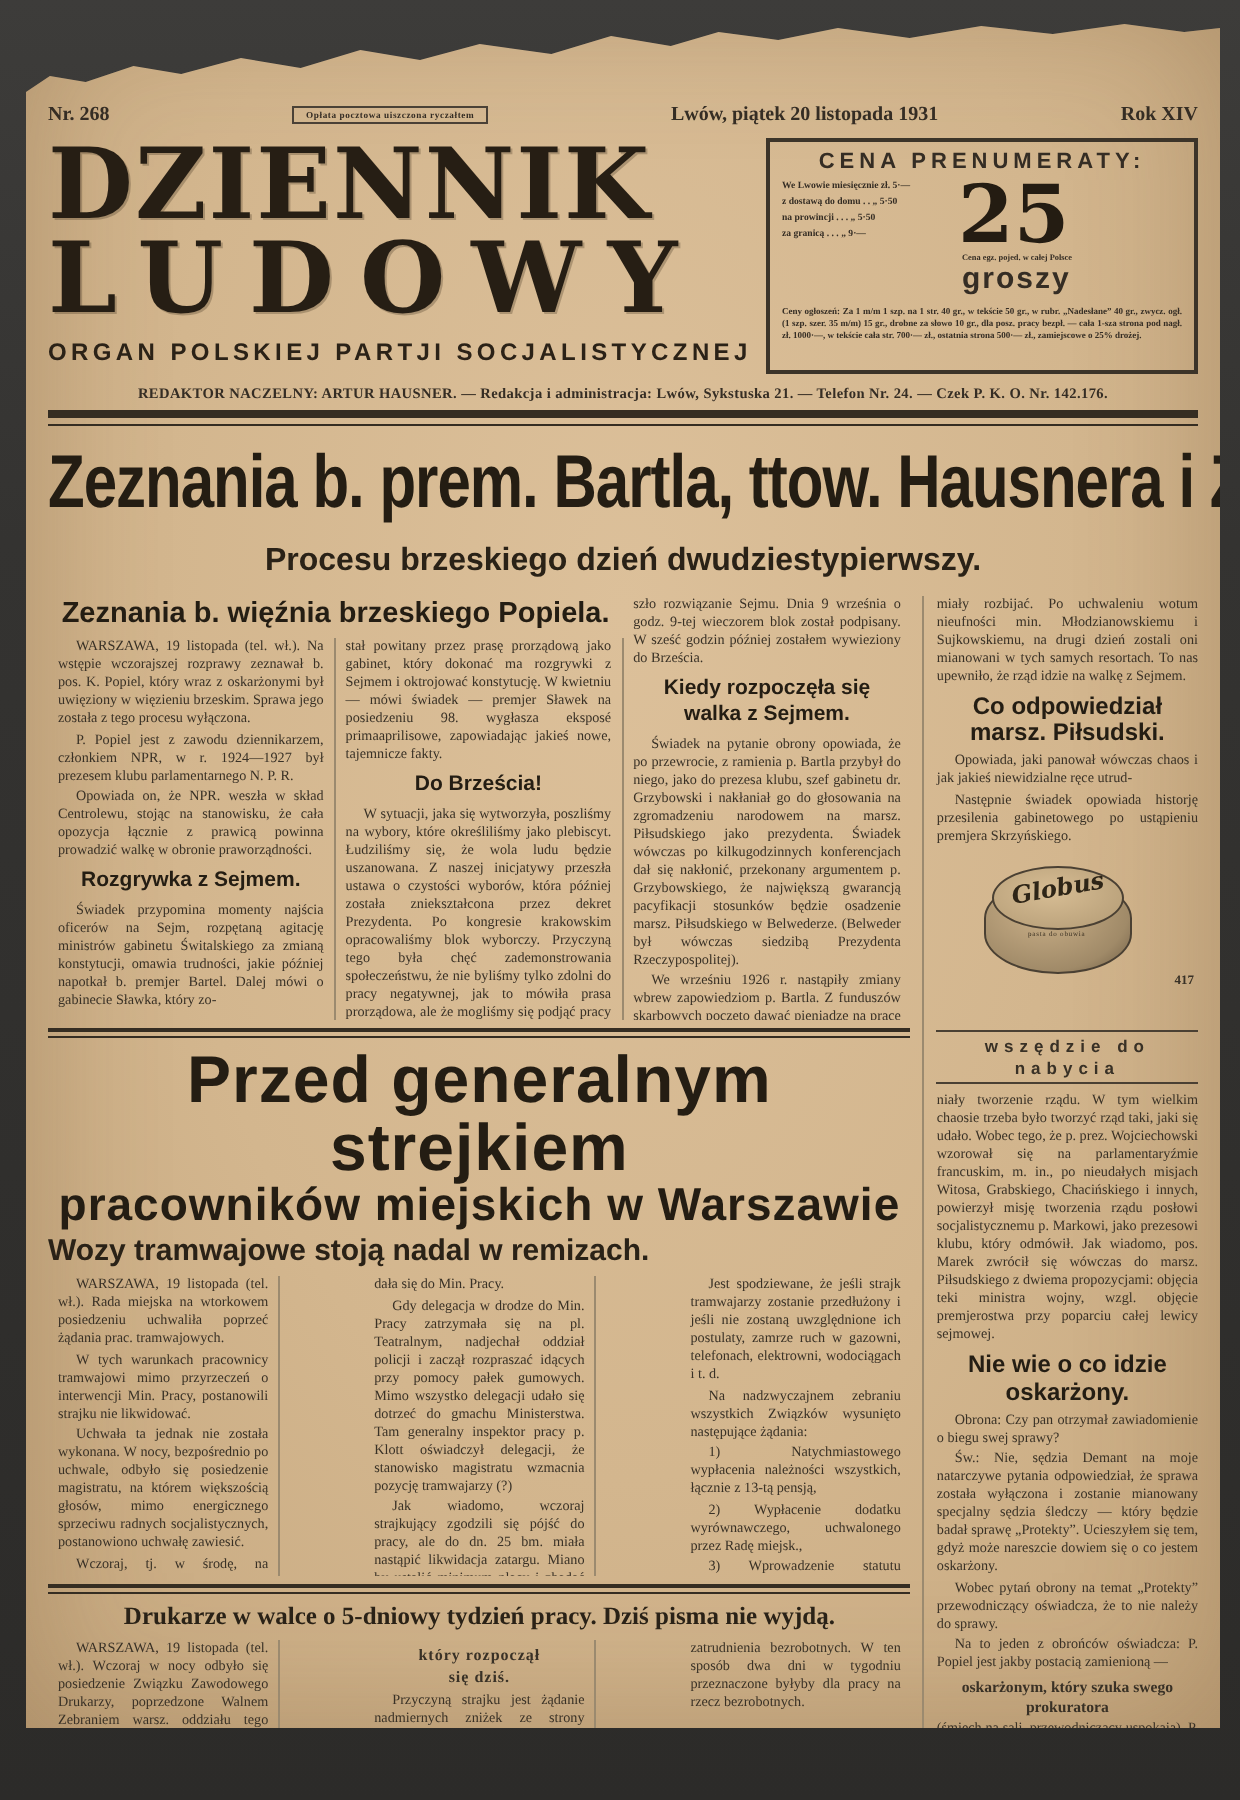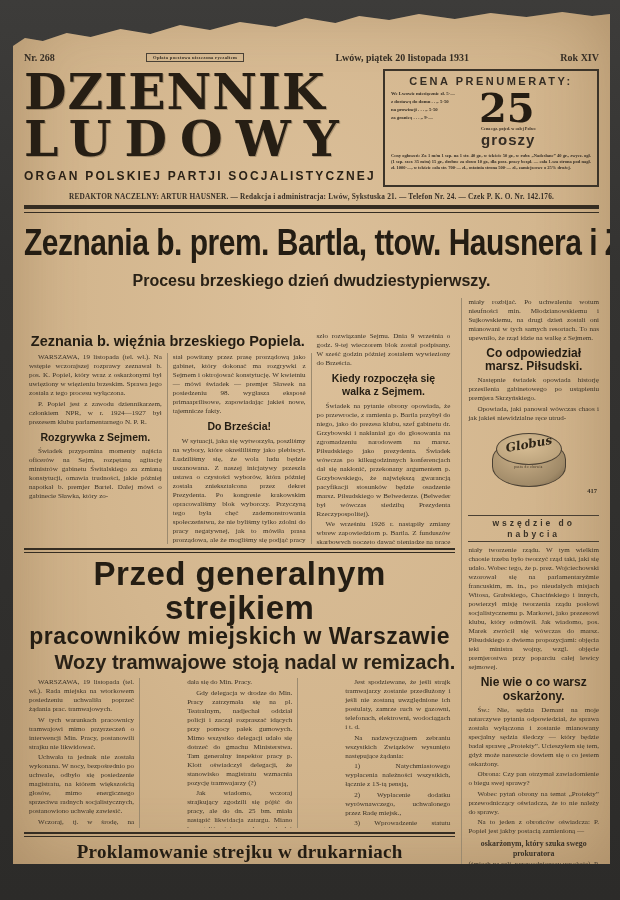--- a/index.html
+++ b/index.html
@@ -43,32 +43,32 @@
   .zones{display:flex;margin-top:8px;}
   .zone-l{width:436px;}
   .zone-r{width:139px;margin-left:6px;padding-left:6px;border-left:1px solid #9b8a6f;box-sizing:border-box;height:600px;overflow:hidden;}
 
   .coltxt{font-size:7.1px;line-height:1.27;text-align:justify;color:#393126;}
   .p{text-indent:9px;margin:0 0 1.5px;}
   .pflat{text-indent:0;margin:0 0 1.5px;}
   .chead{font-family:"Liberation Sans",sans-serif;font-weight:bold;font-size:10.5px;text-align:center;margin:4px 0 3px;color:#241d13;text-indent:0;}
   .chead-sm{font-weight:bold;font-size:8px;text-align:center;margin:3px 16px 2px;letter-spacing:.5px;text-indent:0;}
 
-  .art1{display:grid;grid-template-columns:1fr 1fr 1fr;grid-template-rows:auto 1fr;height:212px;overflow:hidden;margin-top:34px;}
+  .art1{display:grid;grid-template-columns:1fr 1fr 1fr;grid-template-rows:auto 1fr;height:212px;overflow:hidden;}
   .a1-head{grid-column:1/3;grid-row:1;font-family:"Liberation Sans",sans-serif;font-weight:bold;font-size:14.5px;text-align:center;padding-bottom:3px;color:#241d13;}
   .a1c{padding:0 5px;box-sizing:border-box;overflow:hidden;}
   .a1c1{grid-column:1;grid-row:2;border-right:1px solid #9b8a6f;}
   .a1c2{grid-column:2;grid-row:2;border-right:1px solid #9b8a6f;}
   .a1c3{grid-column:3;grid-row:1/3;}
 
   .rule2{border-top:2px solid #352d22;border-bottom:1px solid #352d22;height:2px;margin:4px 0;}
 
   .a2h1{font-family:"Liberation Sans",sans-serif;font-weight:bold;font-size:33px;text-align:center;letter-spacing:.5px;color:#241d13;line-height:1.02;}
   .a2h2{font-family:"Liberation Sans",sans-serif;font-weight:bold;font-size:23px;text-align:center;letter-spacing:.5px;color:#241d13;line-height:1.05;}
-  .a2sub{font-family:"Liberation Sans",sans-serif;font-weight:bold;font-size:20px;text-align:right;margin:3px 0 4px;color:#2a2217;}
+  .a2sub{font-family:"Liberation Sans",sans-serif;font-weight:bold;font-size:15px;text-align:left;margin:3px 0 4px;color:#2a2217;}
   .cols3{display:flex;height:150px;overflow:hidden;}
   .cols3 .c{flex:1;padding:0 5px;box-sizing:border-box;overflow:hidden;}
   .cols3 .c + .c{border-left:1px solid #9b8a6f;padding-left:47px;}
   .a3cols{height:98px;}
 
   .a3h{font-family:"Liberation Serif",serif;font-weight:bold;font-size:19px;text-align:center;color:#241d13;letter-spacing:.3px;}
   .a3sub{font-weight:bold;font-size:12.5px;text-align:center;margin:2px 0 4px;color:#2a2217;}
 
   
   .rhead{font-family:"Liberation Sans",sans-serif;font-weight:bold;font-size:12px;text-align:center;margin:4px 0 3px;line-height:1.1;color:#241d13;}
@@ -131,20 +131,21 @@
       <div class="lead-s">Procesu brzeskiego dzień dwudziestypierwszy.</div>
 
       <div class="zones">
         <div class="zone-l">
 
           <div class="art1 coltxt">
             <div class="a1-head">Zeznania b. więźnia brzeskiego Popiela.</div>
             <div class="a1c a1c1">
               <p class="p">WARSZAWA, 19 listopada (tel. wł.). Na wstępie wczorajszej rozprawy zeznawał b. pos. K. Popiel, który wraz z oskarżonymi był uwięziony w więzieniu brzeskim. Sprawa jego została z tego procesu wyłączona.</p>
               <p class="p">P. Popiel jest z zawodu dziennikarzem, członkiem NPR, w r. 1924—1927 był prezesem klubu parlamentarnego N. P. R.</p>
+              <p class="p">Opowiada on, że NPR. weszła w skład Centrolewu, stojąc na stanowisku, że cała opozycja łącznie z prawicą powinna prowadzić walkę w obronie praworządności.</p>
               <div class="chead">Rozgrywka z Sejmem.</div>
               <p class="p">Świadek przypomina momenty najścia oficerów na Sejm, rozpętaną agitację ministrów gabinetu Świtalskiego za zmianą konstytucji, omawia trudności, jakie później napotkał b. premjer Bartel. Dalej mówi o gabinecie Sławka, który zo-</p>
             </div>
             <div class="a1c a1c2">
               <p class="pflat">stał powitany przez prasę prorządową jako gabinet, który dokonać ma rozgrywki z Sejmem i oktrojować konstytucję. W kwietniu — mówi świadek — premjer Sławek na posiedzeniu 98. wygłasza eksposé primaaprilisowe, zapowiadając jakieś nowe, tajemnicze fakty.</p>
               <div class="chead">Do Brześcia!</div>
               <p class="p">W sytuacji, jaka się wytworzyła, poszliśmy na wybory, które określiliśmy jako plebiscyt. Łudziliśmy się, że wola ludu będzie uszanowana. Z naszej inicjatywy przeszła ustawa o czystości wyborów, która później została zniekształcona przez dekret Prezydenta. Po kongresie krakowskim opracowaliśmy blok wyborczy. Przyczyną tego była chęć zademonstrowania społeczeństwu, że nie byliśmy tylko zdolni do pracy negatywnej, jak to mówiła prasa prorządowa, ale że mogliśmy się podjąć pracy pozytywnej aż do objęcia rządu włącznie. Pod koniec przy-</p>
             </div>
             <div class="a1c a1c3">
               <p class="pflat">szło rozwiązanie Sejmu. Dnia 9 września o godz. 9-tej wieczorem blok został podpisany. W sześć godzin później zostałem wywieziony do Brześcia.</p>
@@ -183,21 +184,20 @@
                 <p class="p">3) Wprowadzenie statutu emerytalnego i</p>
                 <p class="p">4) Stabilizacji stale zatrudnionych robotników.</p>
 
               </div>
             </div>
           </div>
 
           <div class="rule2"></div>
 
           <div>
-            <div class="a3h">Proklamowanie strejku w drukarniach warszawskich.</div>
             <div class="a3sub">Drukarze w walce o 5-dniowy tydzień pracy. Dziś pisma nie wyjdą.</div>
             <div class="cols3 a3cols coltxt">
               <div class="c">
                 <p class="p">WARSZAWA, 19 listopada (tel. wł.). Wczoraj w nocy odbyło się posiedzenie Związku Zawodowego Drukarzy, poprzedzone Walnem Zebraniem warsz. oddziału tego Związku.</p>
 
               </div>
               <div class="c">
                 <div class="chead-sm">który rozpoczął się dziś.</div>
                 <p class="p">Przyczyną strajku jest żądanie nadmiernych zniżek ze strony Związku wydawców. W czerwcu Związek Drukarzy wyraził zgodę na obniżkę płac o 10 proc. W obecnych rokowaniach Zw. wydawców domaga się dalszych zniżek, które zależnie od kategorji pracowników wahają się w granicach od 13 do 20 proc.</p>
 
@@ -207,38 +207,38 @@
 
               </div>
             </div>
           </div>
 
         </div>
 
         <div class="zone-r coltxt">
           <p class="pflat">miały rozbijać. Po uchwaleniu wotum nieufności min. Młodzianowskiemu i Sujkowskiemu, na drugi dzień zostali oni mianowani w tych samych resortach. To nas upewniło, że rząd idzie na walkę z Sejmem.</p>
           <div class="rhead">Co odpowiedział marsz. Piłsudski.</div>
+          <p class="p">Opowiada, jaki panował wówczas chaos i jak jakieś niewidzialne ręce utrud-</p>
           <p class="p">Następnie świadek opowiada historję przesilenia gabinetowego po ustąpieniu premjera Skrzyńskiego.</p>
-          <p class="p">Opowiada, jaki panował wówczas chaos i jak jakieś niewidzialne ręce utrud-</p>
 
           <div class="advert">
             <div class="tin">
               <div class="tin-body"></div>
               <div class="tin-lid"></div>
               <div class="tin-label">Globus</div>
               <div class="tin-sub">pasta do obuwia</div>
             </div>
             <div class="ad-num">417</div>
           </div>
           <div class="ad-cap">wszędzie do nabycia</div>
 
           <p class="pflat">niały tworzenie rządu. W tym wielkim chaosie trzeba było tworzyć rząd taki, jaki się udało. Wobec tego, że p. prez. Wojciechowski wzorował się na parlamentaryźmie francuskim, m. in., po nieudałych misjach Witosa, Grabskiego, Chacińskiego i innych, powierzył misję tworzenia rządu posłowi socjalistycznemu p. Markowi, jako prezesowi klubu, który odmówił. Jak wiadomo, pos. Marek zwrócił się wówczas do marsz. Piłsudskiego z dwiema propozycjami: objęcia teki ministra wojny, wzgl. objęcie premjerostwa przy poparciu całej lewicy sejmowej.</p>
-          <div class="rhead">Nie wie o co warsz oskarżony.</div>
+          <div class="rhead">Nie wie o co idzie oskarżony.</div>
+          <p class="p">Obrona: Czy pan otrzymał zawiadomienie o biegu swej sprawy?</p>
           <p class="p">Św.: Nie, sędzia Demant na moje natarczywe pytania odpowiedział, że sprawa została wyłączona i zostanie mianowany specjalny sędzia śledczy — który będzie badał sprawę „Protekty”. Ucieszyłem się tem, gdyż może nareszcie dowiem się o co jestem oskarżony.</p>
-          <p class="p">Obrona: Czy pan otrzymał zawiadomienie o biegu swej sprawy?</p>
           <p class="p">Wobec pytań obrony na temat „Protekty” przewodniczący oświadcza, że to nie należy do sprawy.</p>
           <p class="p">Na to jeden z obrońców oświadcza: P. Popiel jest jakby postacią zamienioną —</p>
           <div class="rhead-sm">oskarżonym, który szuka swego prokuratora</div>
           <p class="pflat">(śmiech na sali, przewodniczący uspokaja). P. Popiel wśród aktu oskarżenia został zgubiony i nie może dojść co się z jego sprawą stało.</p>
           <p class="p">Następnie świadek opowiada wiele przez „Protekty”. Natychmiast po przewrocie majowym rozpoczęła się w prasie sanacyjnej kampanja przeciwko mnie na temat masek gazowych „Protekty” itd. Odwołałem się do marszałka Sejmu, aby mnie wydał sądom, w pismach bowiem sanacyjnych twierdzono, że zasłaniam się mandatem poselskim. Ponieważ chciałem to zdementować, złożyłem mandat poselski i stawiłem się do dyspozycji władz sądowych. I wtedy jednak nie ustała kampanja, choć władze sądowe żadnej sprawy przeciwko mnie nie wytoczyły. Wiem z całą pewnością, że za</p>
         </div>
       </div>
 
     </div>
   </div>

